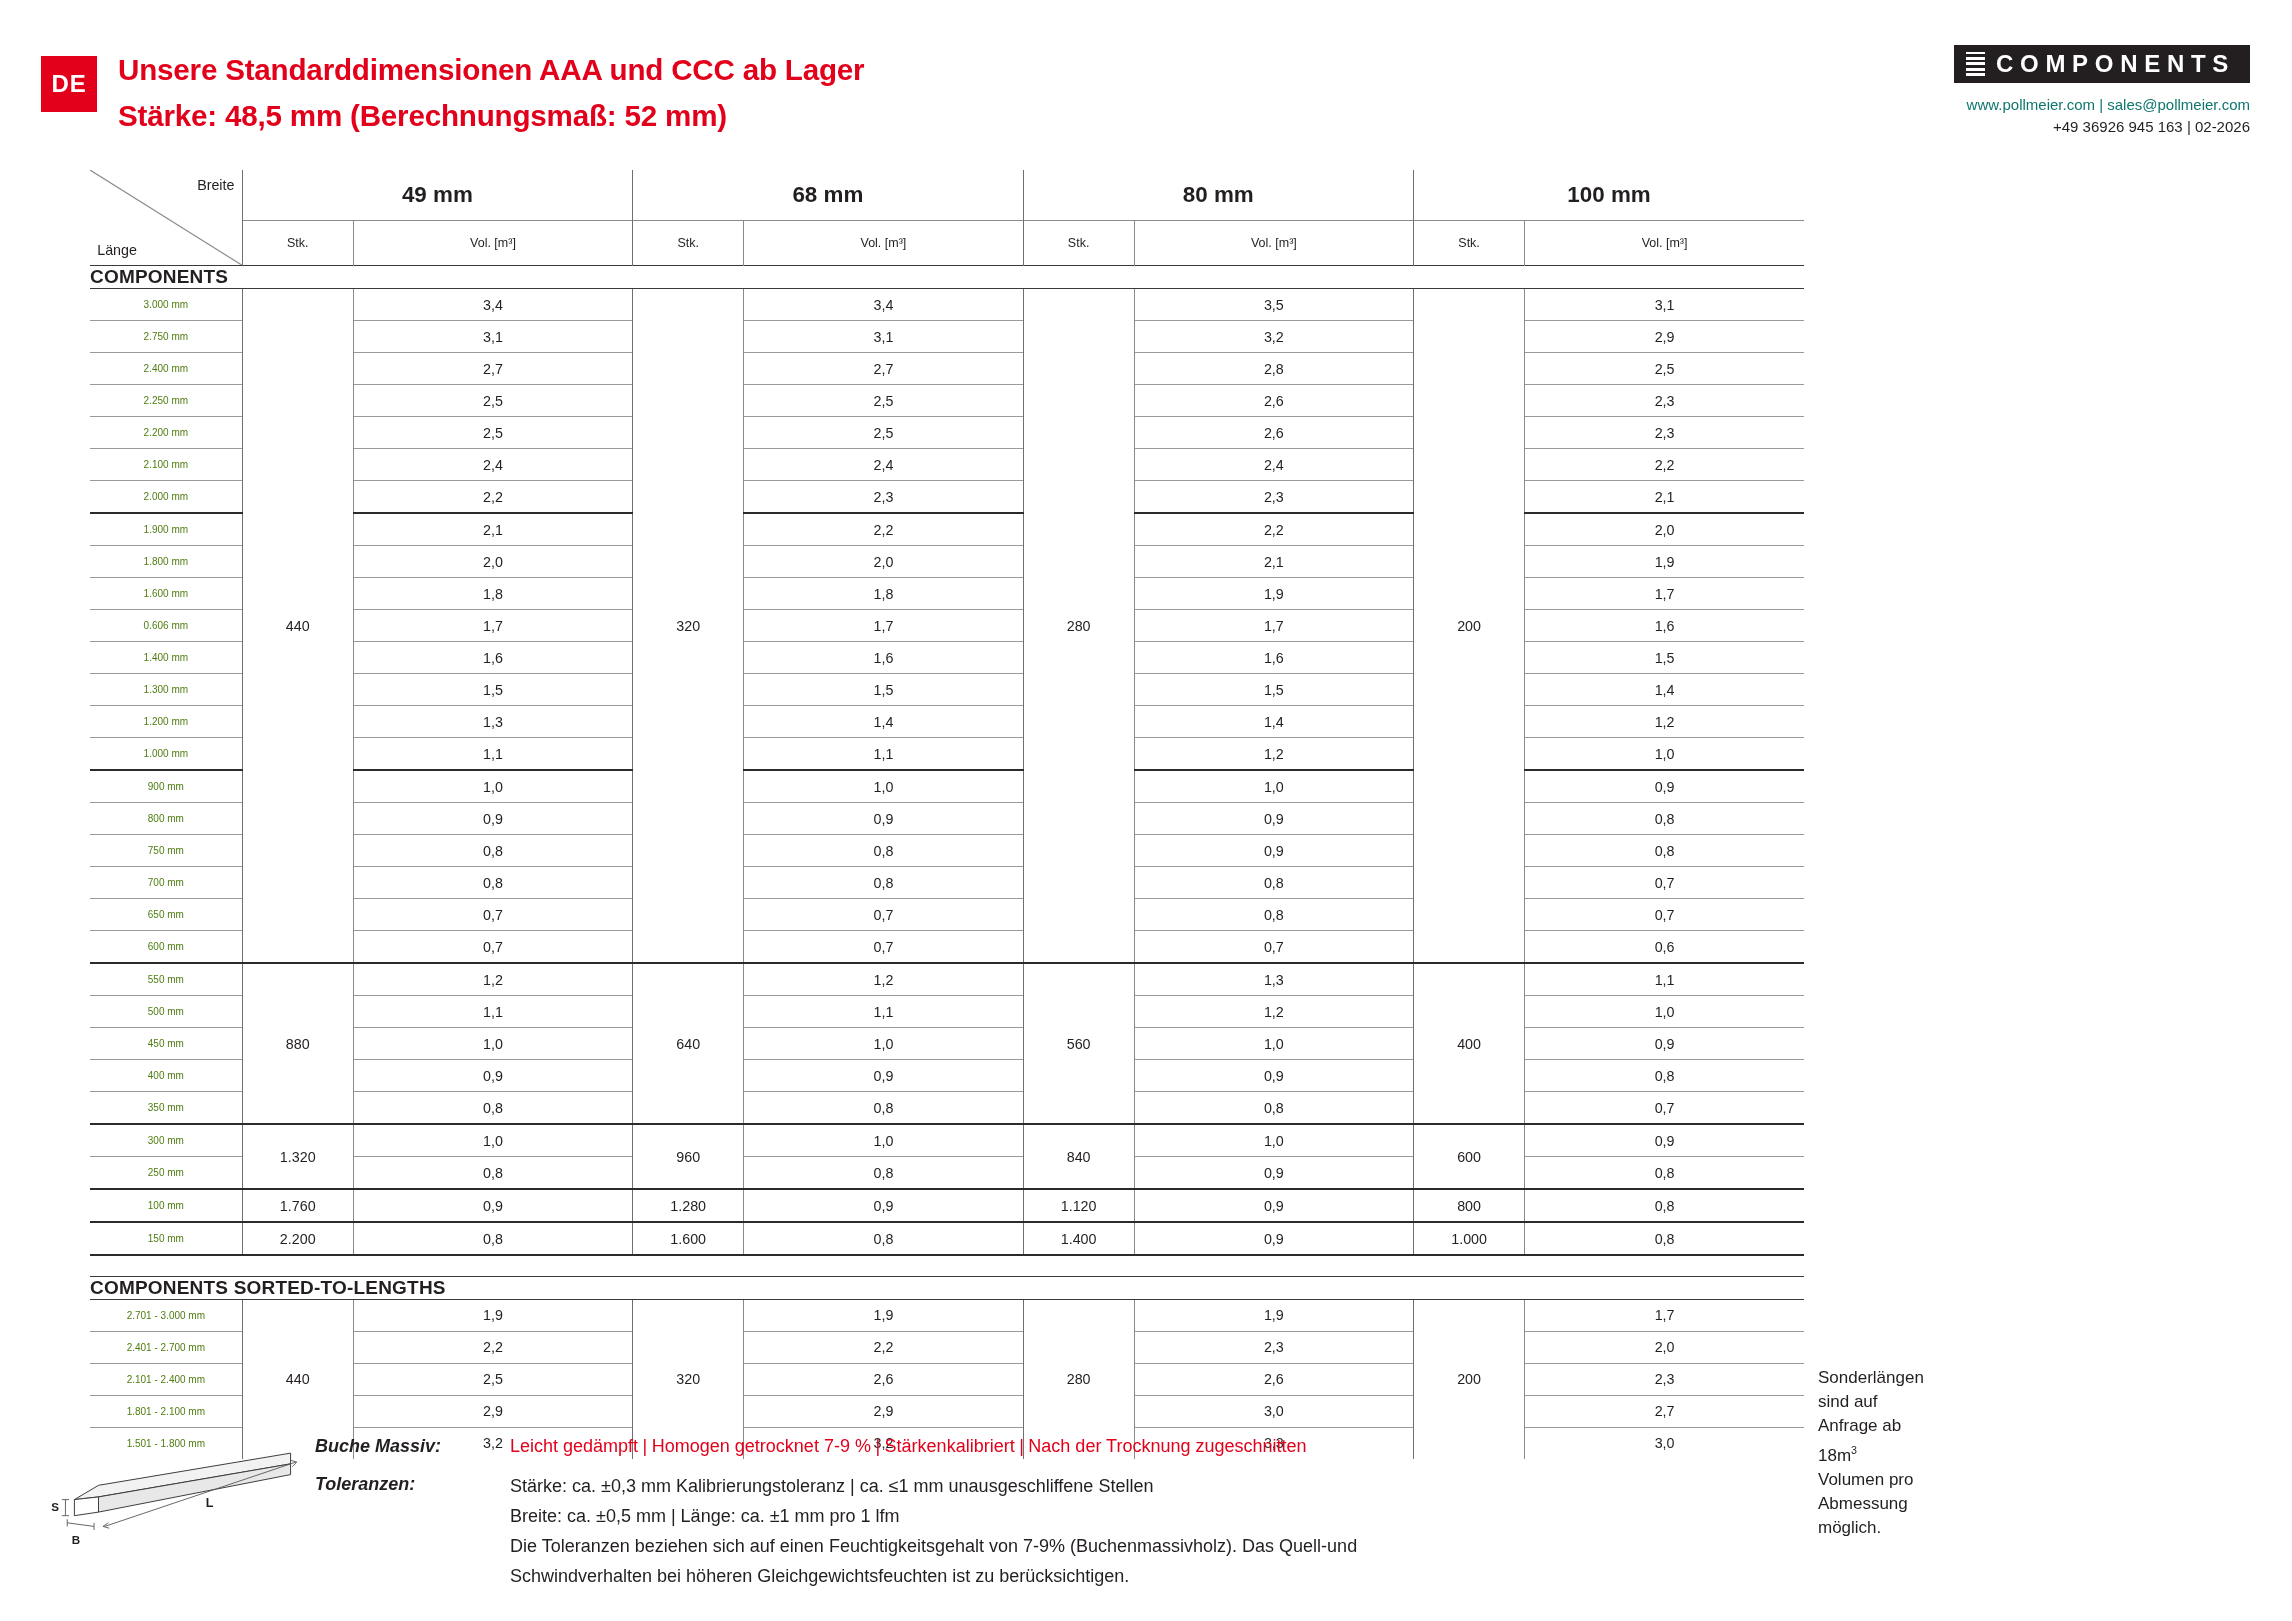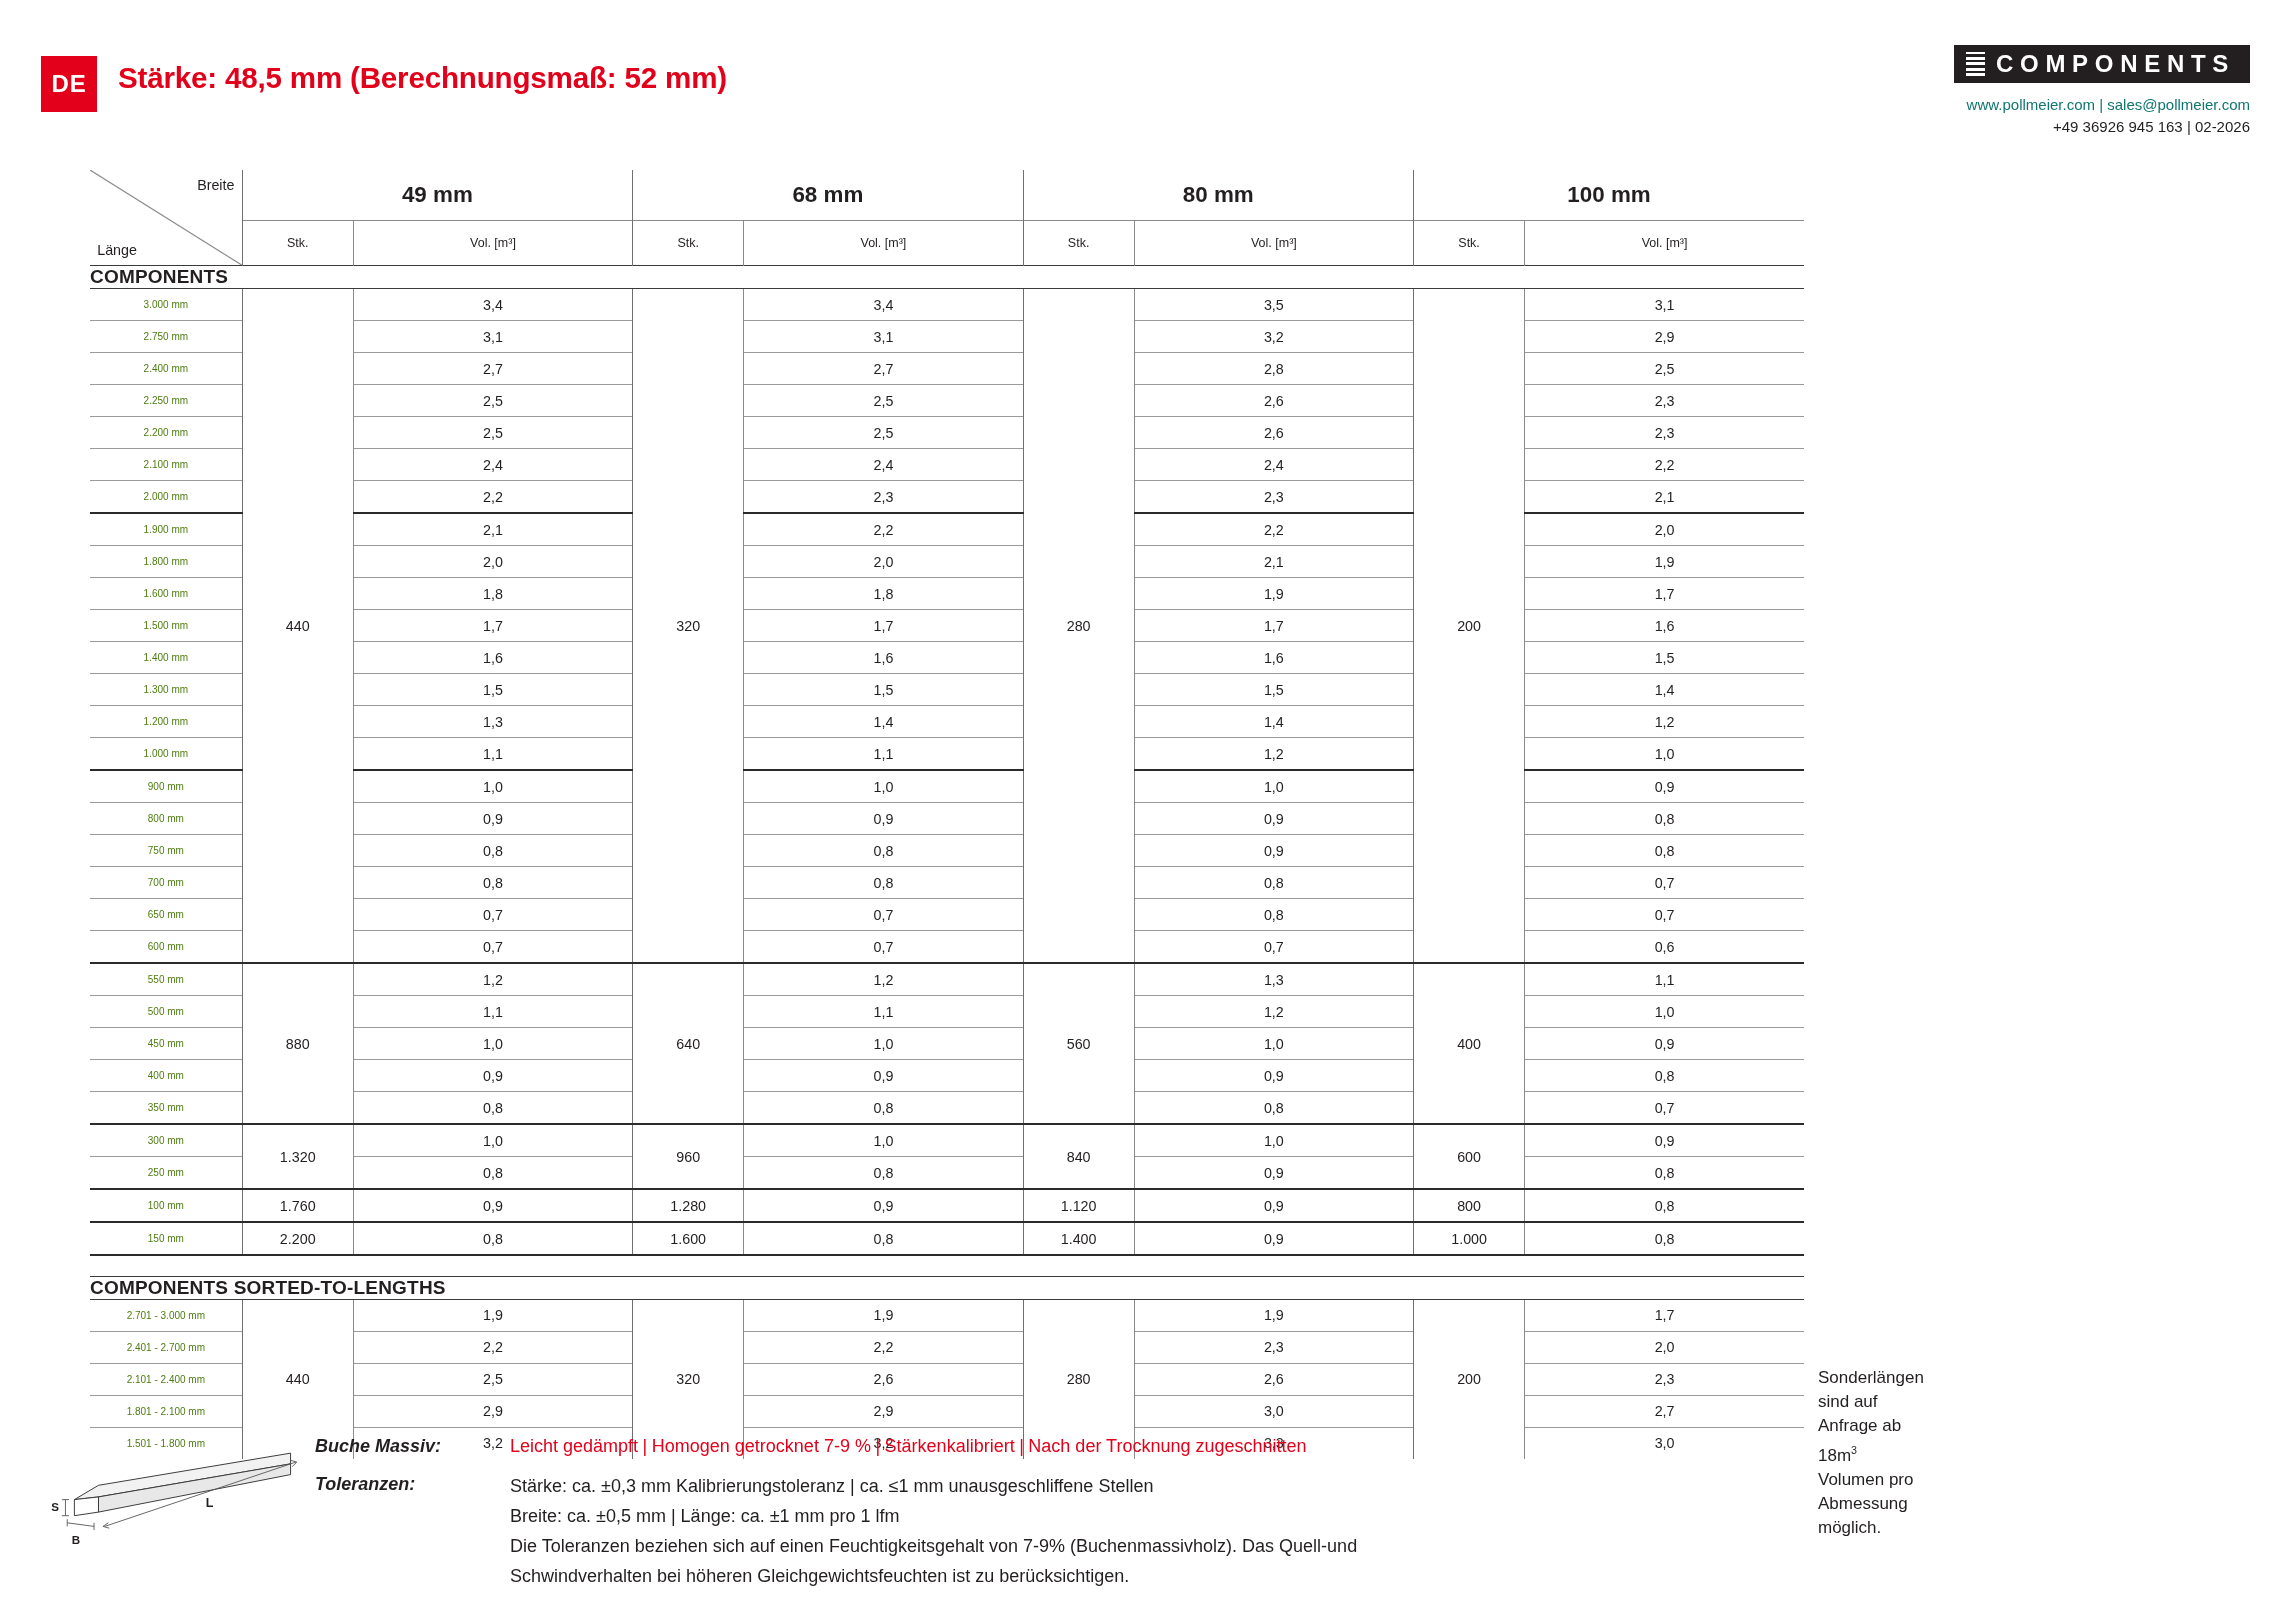--- a/index.html
+++ b/index.html
@@ -138,20 +138,21 @@
   .sep { color:#e2001a; padding:0 4.5px; }
 </style>
 </head>
 <body>
 
 <div class="page">
 
   <div class="header">
     <div class="de-badge">DE</div>
     <div class="title-block">
+      <div class="title-line1">Unsere Standarddimensionen AAA und CCC ab Lager</div>
       <div class="title-line2">Stärke: 48,5 mm (Berechnungsmaß: 52 mm)</div>
     </div>
     <div class="logo-block">
       <div class="logo-bar">
         <span class="logo-hamburger">
           <i></i>
             <i></i>
             <i></i>
             <i></i>
             <i></i>
@@ -271,21 +272,21 @@
             <td class="vol">1,9</td>
           </tr>
           <tr>
             <td class="len">1.600 mm</td>
             <td class="vol">1,8</td>
             <td class="vol">1,8</td>
             <td class="vol">1,9</td>
             <td class="vol">1,7</td>
           </tr>
           <tr>
-            <td class="len">1.500 mm</td>
+            <td class="len">0.606 mm</td>
             <td class="vol">1,7</td>
             <td class="vol">1,7</td>
             <td class="vol">1,7</td>
             <td class="vol">1,6</td>
           </tr>
           <tr>
             <td class="len">1.400 mm</td>
             <td class="vol">1,6</td>
             <td class="vol">1,6</td>
             <td class="vol">1,6</td>

